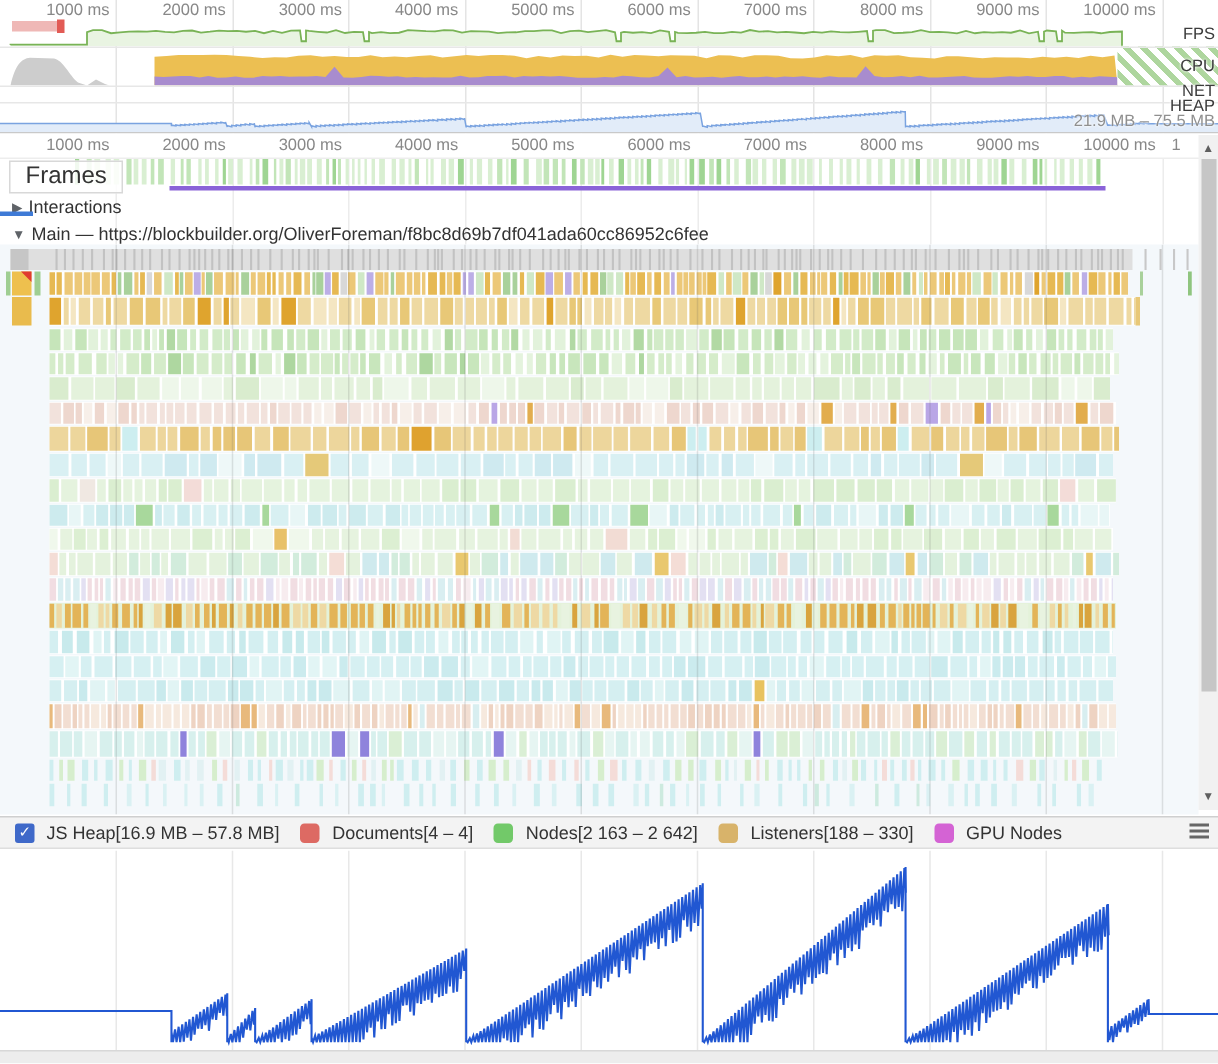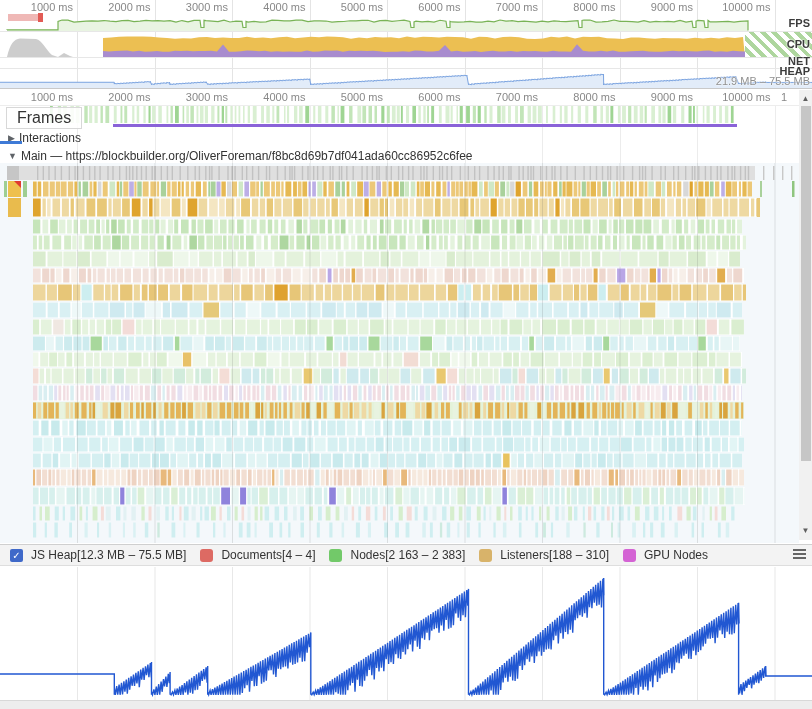--- a/index.html
+++ b/index.html
@@ -7,21 +7,21 @@
        font-family:"Liberation Sans","DejaVu Sans",sans-serif;background:#fff;
        -webkit-font-smoothing:antialiased;}
   .abs{position:absolute;}
   
   #overview{left:0;top:0;width:812px;height:88px;border-bottom:1px solid #c9c9c9;background:#fff;}
   .ov-grid{top:0;height:88px;width:1px;background:#e4e4e4;}
   .ruler-label{top:1px;height:12px;font-size:11px;color:#888;text-align:right;width:70px;}
   .net-bar{top:14px;height:7px;background:#efb8b6;}
   .net-cap{top:13px;height:9px;background:#e25b55;}
   .track-border{left:0;width:812px;height:1px;background:#e7e7e7;}
-  .track-label{right:2px;font-size:11px;font-weight:bold;color:#3c3c3c;
+  .track-label{right:2px;font-size:11px;font-weight:normal;color:#3c3c3c;
                text-shadow:0 0 2px #fff,0 0 2px #fff;}
   .heap-range{right:2px;font-size:11px;color:#8f8f8f;text-shadow:0 0 2px #fff,0 0 2px #fff;}
   #cpu-hatch{left:745px;top:31px;width:67px;height:26px;
      background:repeating-linear-gradient(45deg,#ffffff 0 4px,#aed69e 4px 8px);}
   
   #detail-ruler{left:0;top:89px;width:812px;height:16px;background:#fff;border-bottom:1px solid #ededed;}
   .dr-label{top:2px;height:12px;font-size:11px;color:#888;text-align:right;width:70px;}
   .dr-grid{top:89px;height:74px;width:1px;background:#ececec;}
   #frames-chip{left:6px;top:107px;padding:1px 10px;font-size:16px;color:#333;
     background:rgba(255,255,255,.85);border:1px solid #d8d8d8;}
@@ -2274,33 +2274,33 @@
 
   <div id="vscroll" class="abs">
     <div class="abs sb-arrow" style="top:2px;">▲</div>
     <div id="sb-thumb" class="abs"></div>
     <div class="abs sb-arrow" style="top:434px;">▼</div>
   </div>
 
   <div id="legend" class="abs">
       <div class="leg-item">
         <span class="checkbox" style="background: rgb(63, 105, 201);">✓</span>
-        <span>JS Heap[12.3 MB – 75.5 MB]</span>
+        <span>JS Heap[16.9 MB – 57.8 MB]</span>
       </div>
       <div class="leg-item">
         <span class="swatch" style="background: rgb(221, 106, 99);"></span>
         <span>Documents[4 – 4]</span>
       </div>
       <div class="leg-item">
         <span class="swatch" style="background: rgb(114, 201, 105);"></span>
-        <span>Nodes[2 163 – 2 383]</span>
+        <span>Nodes[2 163 – 2 642]</span>
       </div>
       <div class="leg-item">
         <span class="swatch" style="background: rgb(216, 179, 106);"></span>
-        <span>Listeners[188 – 310]</span>
+        <span>Listeners[188 – 330]</span>
       </div>
       <div class="leg-item">
         <span class="swatch" style="background: rgb(212, 99, 212);"></span>
         <span>GPU Nodes</span>
       </div>
     </div>
   <div id="hamburger" class="abs">
     <span></span>
       <span></span>
       <span></span>

